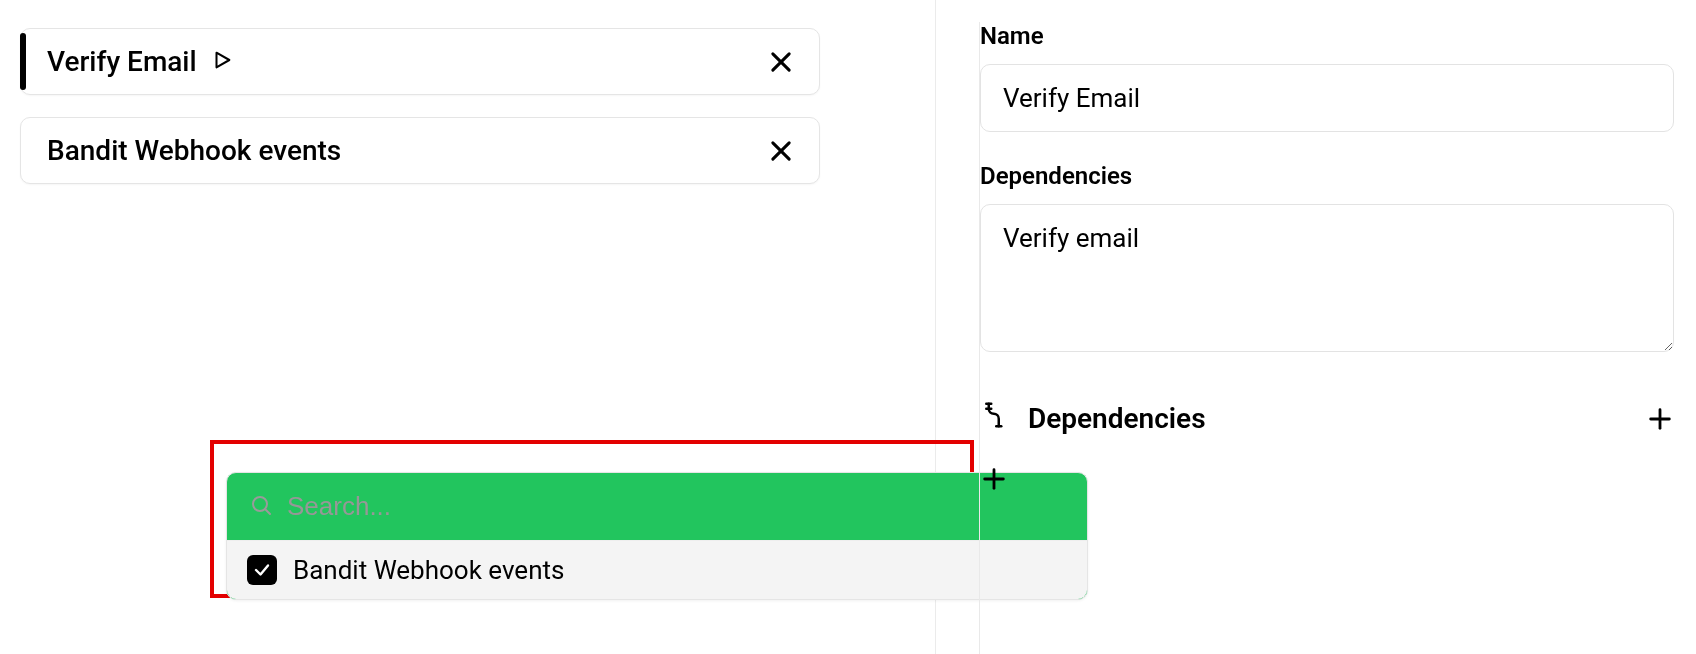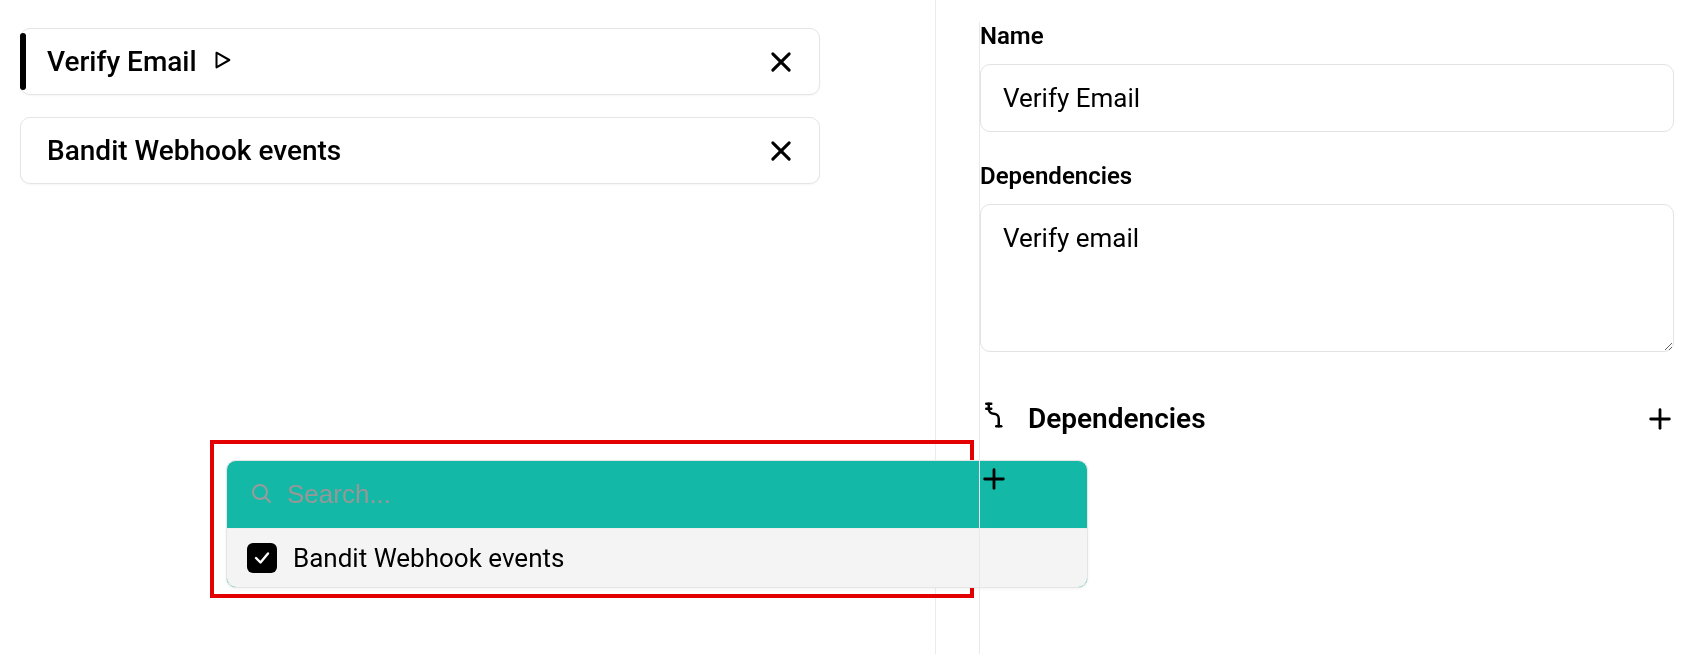--- a/index.html
+++ b/index.html
@@ -75,25 +75,25 @@
     left: 210px;
     top: 440px;
     width: 764px;
     height: 158px;
     border: 4px solid #e30000;
     background: transparent;
   }
   .dropdown-inner {
     position: absolute;
     left: 226px;
-    top: 460px;
+    top: 472px;
     width: 862px;
     border: 1px solid #e5e5e5;
     border-radius: 10px;
-    background: #14b8a6;
+    background: #22c55e;
     overflow: hidden;
     box-shadow: 0 1px 3px rgba(0,0,0,0.06);
   }
   .search-row {
     display: flex;
     align-items: center;
     gap: 14px;
     padding: 18px 22px;
     border-bottom: 1px solid #eee;
   }

